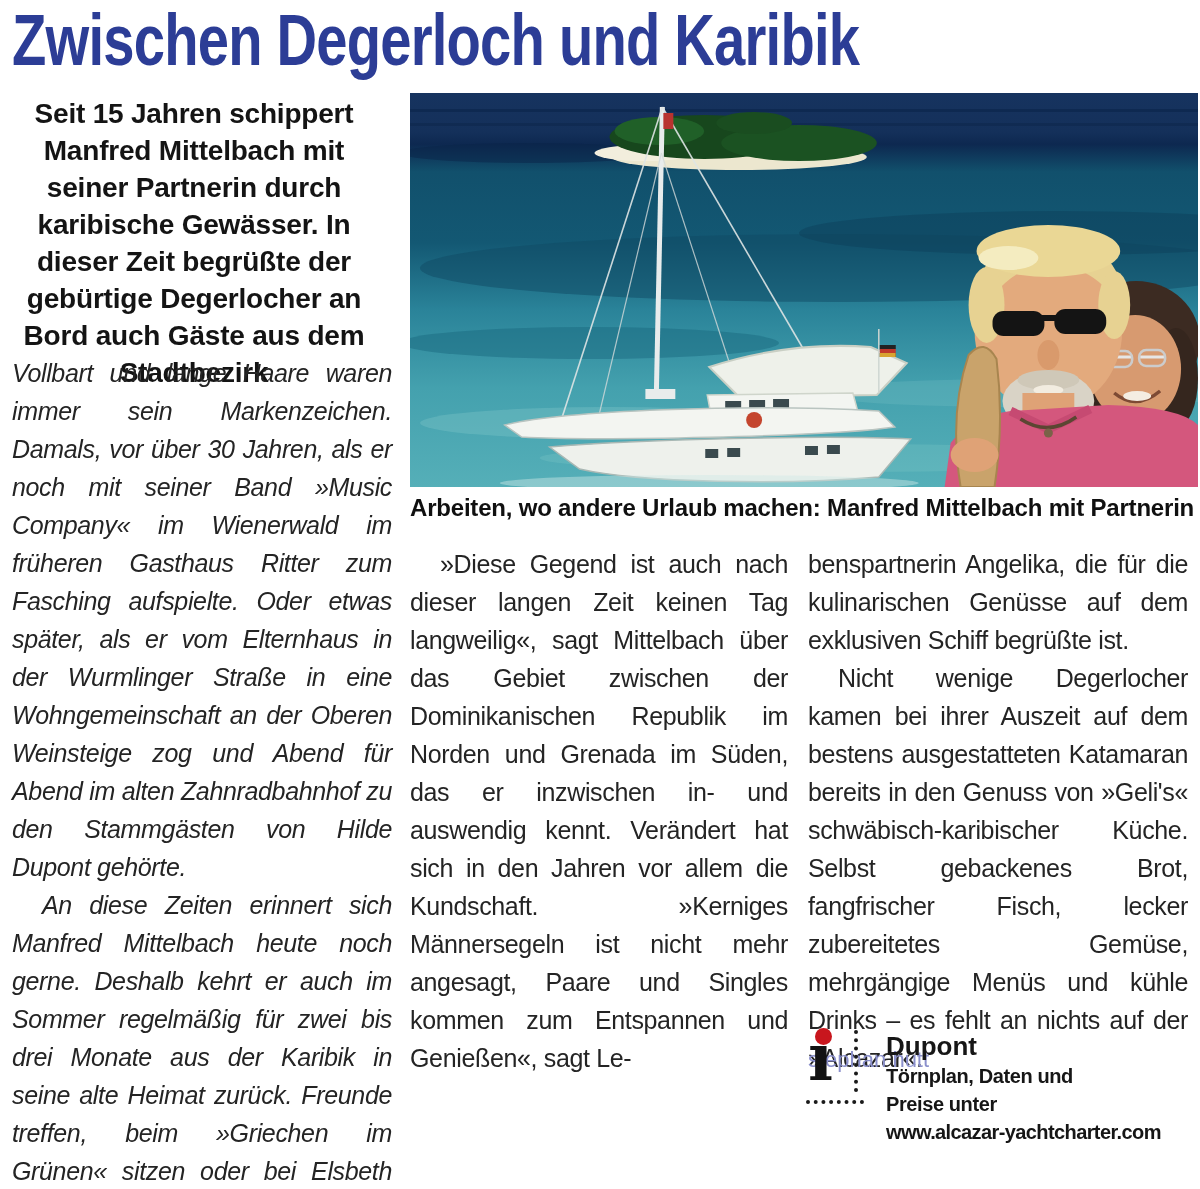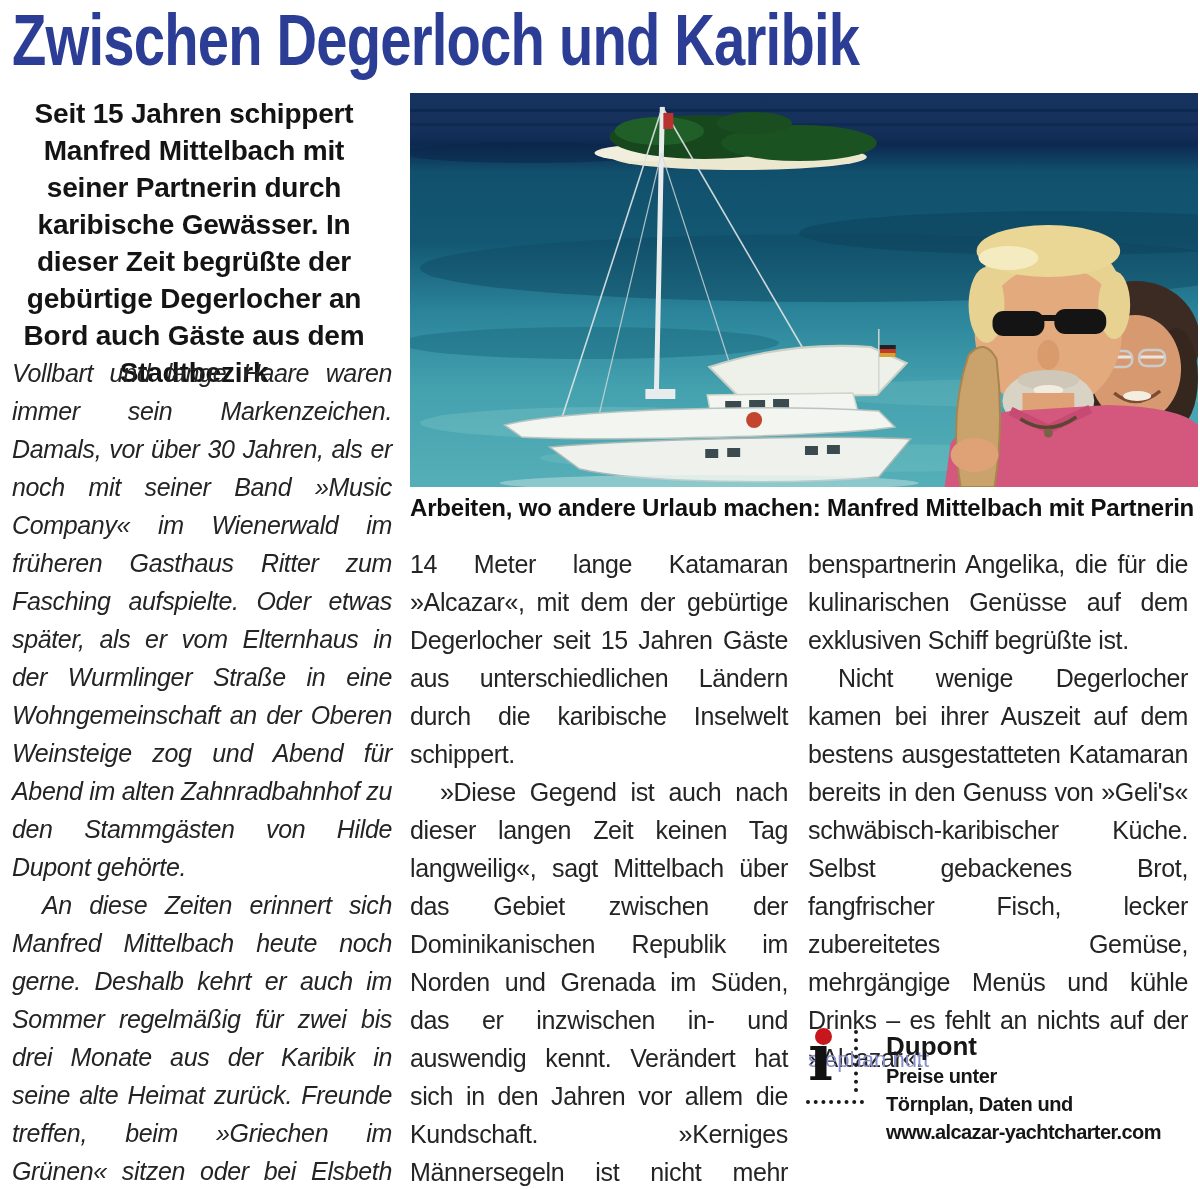--- a/index.html
+++ b/index.html
@@ -173,40 +173,39 @@
   </div>
 
   <div class="caption">Arbeiten, wo andere Urlaub machen: Manfred Mittelbach mit Partnerin</div>
 
   <div class="col col-left">
     <p>Vollbart und lange Haare waren immer sein Markenzeichen. Damals, vor über 30 Jahren, als er noch mit seiner Band »Music Company« im Wienerwald im früheren Gasthaus Ritter zum Fasching aufspielte. Oder etwas später, als er vom Elternhaus in der Wurmlinger Straße in eine Wohngemeinschaft an der Oberen Weinsteige zog und Abend für Abend im alten Zahnradbahnhof zu den Stammgästen von Hilde Dupont gehörte.</p>
     <p class="indent">An diese Zeiten erinnert sich Manfred Mittelbach heute noch gerne. Deshalb kehrt er auch im Sommer regelmäßig für zwei bis drei Monate aus der Karibik in seine alte Heimat zurück. Freunde treffen, beim »Griechen im Grünen« sitzen oder bei Elsbeth Koch im Besen einkehren. Dabei steht ein Thema öfters im Mittelpunkt: der</p>
   </div>
 
   <div class="col col-mid">
-    <p>14 Meter lange Katamaran »Alcazar«, mit dem der gebürtige Degerlocher seit 15 Jahren Gäste aus unterschiedlichen Ländern durch die karibische Inselwelt schippert.</p>
     <p class="indent">»Diese Gegend ist auch nach dieser langen Zeit keinen Tag langweilig«, sagt Mittelbach über das Gebiet zwischen der Dominikanischen Republik im Norden und Grenada im Süden, das er inzwischen in- und auswendig kennt. Verändert hat sich in den Jahren vor allem die Kundschaft. »Kerniges Männersegeln ist nicht mehr angesagt, Paare und Singles kommen zum Entspannen und Genießen«, sagt Le-</p>
   </div>
 
   <div class="col col-right">
     <p>benspartnerin Angelika, die für die kulinarischen Genüsse auf dem exklusiven Schiff begrüßte ist.</p>
     <p class="indent">Nicht wenige Degerlocher kamen bei ihrer Auszeit auf dem bestens ausgestatteten Katamaran bereits in den Genuss von »Geli's« schwäbisch-karibischer Küche. Selbst gebackenes Brot, fangfrischer Fisch, lecker zubereitetes Gemüse, mehrgängige Menüs und kühle Drinks – es fehlt an nichts auf der »Alcazar«.</p>
     <div class="byline-row">
       <span class="byline">stephan hutt</span>
     </div>
   </div>
 
   <div class="infobox">
     <div class="info-icon">
       <span class="info-dot"></span>
       <span class="i-glyph">ı</span>
       <span class="vdots"></span>
       <span class="hdots"></span>
     </div>
     <div class="info-text">
       <div class="info-title">Dupont</div>
+      <div class="info-line">Törnplan, Daten und</div>
       <div class="info-line">Preise unter</div>
-      <div class="info-line">Törnplan, Daten und</div>
       <div class="info-url">www.alcazar-yachtcharter.com</div>
     </div>
   </div>
 
 </div>
 
 </body></html>

